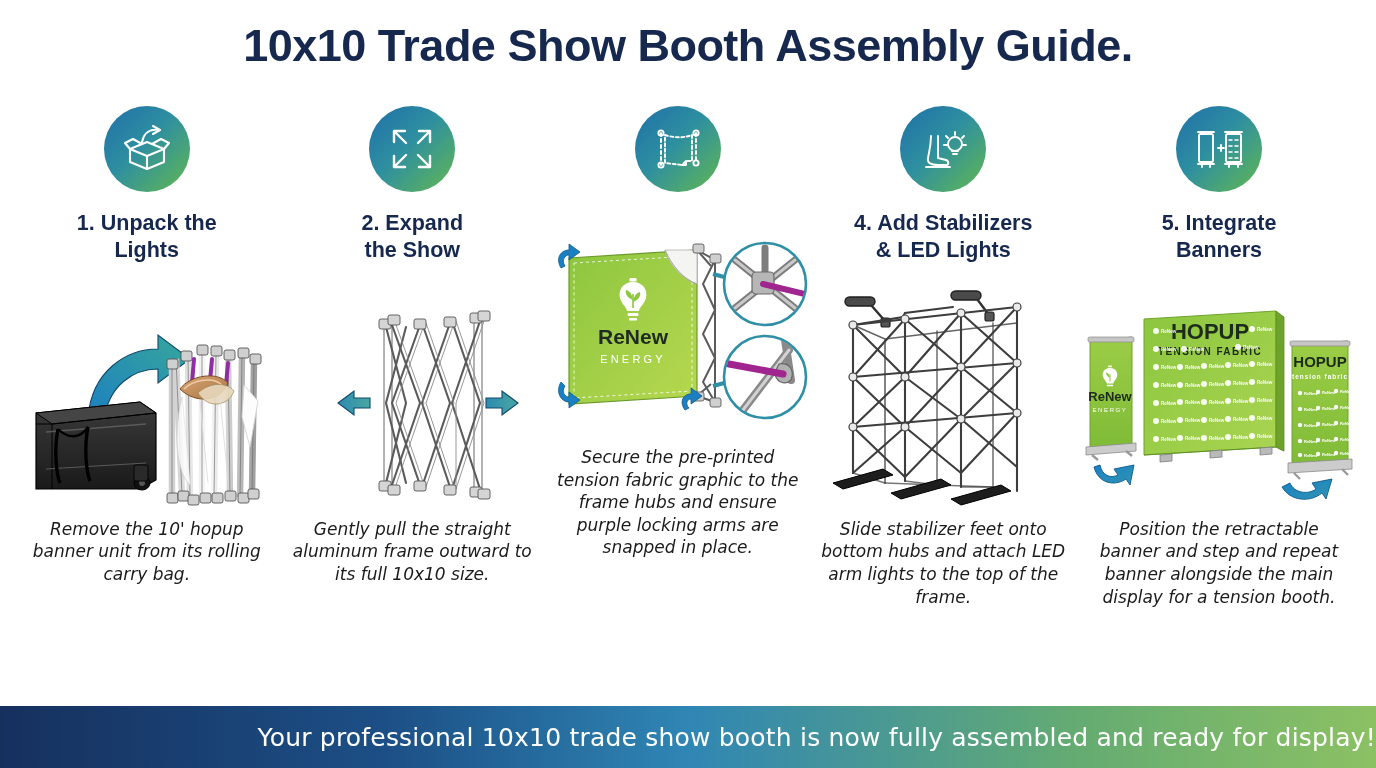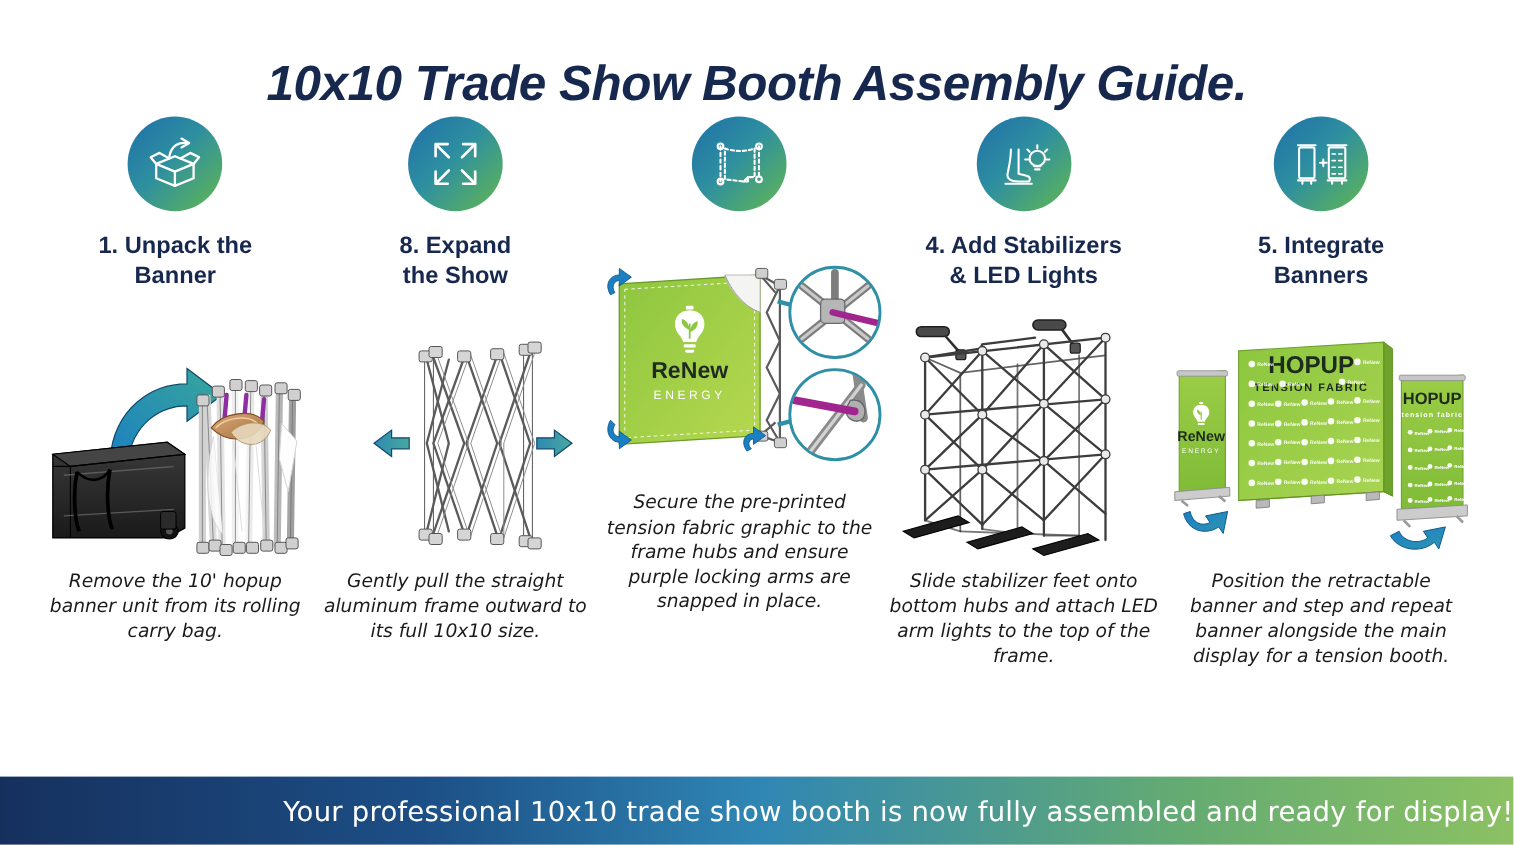--- a/index.html
+++ b/index.html
@@ -13,38 +13,37 @@
   .page {
     position: relative;
     width: 1376px; height: 768px;
     background: #ffffff;
     display: flex; flex-direction: column;
   }
 
   
   .title-wrap {
     height: 102px;
-    display: flex; align-items: flex-end; justify-content: center;
+    display: flex; align-items: flex-start; justify-content: center;
     padding-top: 20px;
-    font-style: italic;
   }
   .title {
     font-size: 45px;
     font-weight: bold;
     color: #17284f;
     letter-spacing: -0.5px;
     text-align: center;
     white-space: nowrap;
   }
 
   
   .steps {
     display: flex;
     flex: 1 1 auto;
-    padding: 0 32px;
+    padding: 0 14px;
   }
   .step {
     flex: 1 1 0;
     display: flex; flex-direction: column; align-items: center;
     position: relative;
   }
 
   
   .icon-circle {
     width: 86px; height: 86px;
@@ -123,21 +122,21 @@
             <path d="M44 27 L44 40 L27 47"></path>
             <path d="M10 27 L5 21 L13 17 L22 22"></path>
             <path d="M44 27 L49 21 L41 17 L32 22"></path>
             <path d="M22 20 C24 10, 31 7, 38 8" fill="none"></path>
             <path d="M33 4 L40 8 L33 12" fill="none"></path>
           </svg>
         </span>
       </div>
       <div class="step-head">
         <span>1. Unpack the</span><br>
-        <span>Banner</span>
+        <span>Lights</span>
       </div>
       <div class="illo">
         <svg width="250" height="215" viewBox="0 0 250 215">
           <defs>
             <linearGradient id="arw1" x1="0" y1="1" x2="1" y2="0">
               <stop offset="0%" stop-color="#1c7fc0"></stop>
                 <stop offset="100%" stop-color="#38a79b"></stop>
             </linearGradient>
             <linearGradient id="bagg" x1="0" y1="0" x2="0" y2="1">
               <stop offset="0%" stop-color="#3b3b3b"></stop>
@@ -215,21 +214,21 @@
         <span>
           <svg width="52" height="52" viewBox="0 0 52 52" fill="none" stroke="#ffffff" stroke-width="2.4" stroke-linecap="round" stroke-linejoin="round">
             <path d="M20 20 L8 8 M8 8 L8 19 M8 8 L19 8"></path>
             <path d="M32 20 L44 8 M44 8 L44 19 M44 8 L33 8"></path>
             <path d="M20 32 L8 44 M8 44 L8 33 M8 44 L19 44"></path>
             <path d="M32 32 L44 44 M44 44 L44 33 M44 44 L33 44"></path>
           </svg>
         </span>
       </div>
       <div class="step-head">
-        <span>8. Expand</span><br>
+        <span>2. Expand</span><br>
         <span>the Show</span>
       </div>
       <div class="illo">
         <svg width="240" height="215" viewBox="0 0 240 215">
           <defs>
             <linearGradient id="tealA" x1="0" y1="0" x2="1" y2="0">
               <stop offset="0%" stop-color="#2d8ab0"></stop>
                 <stop offset="100%" stop-color="#49a8a0"></stop>
             </linearGradient>
             <linearGradient id="polev" x1="0" y1="0" x2="1" y2="0">

